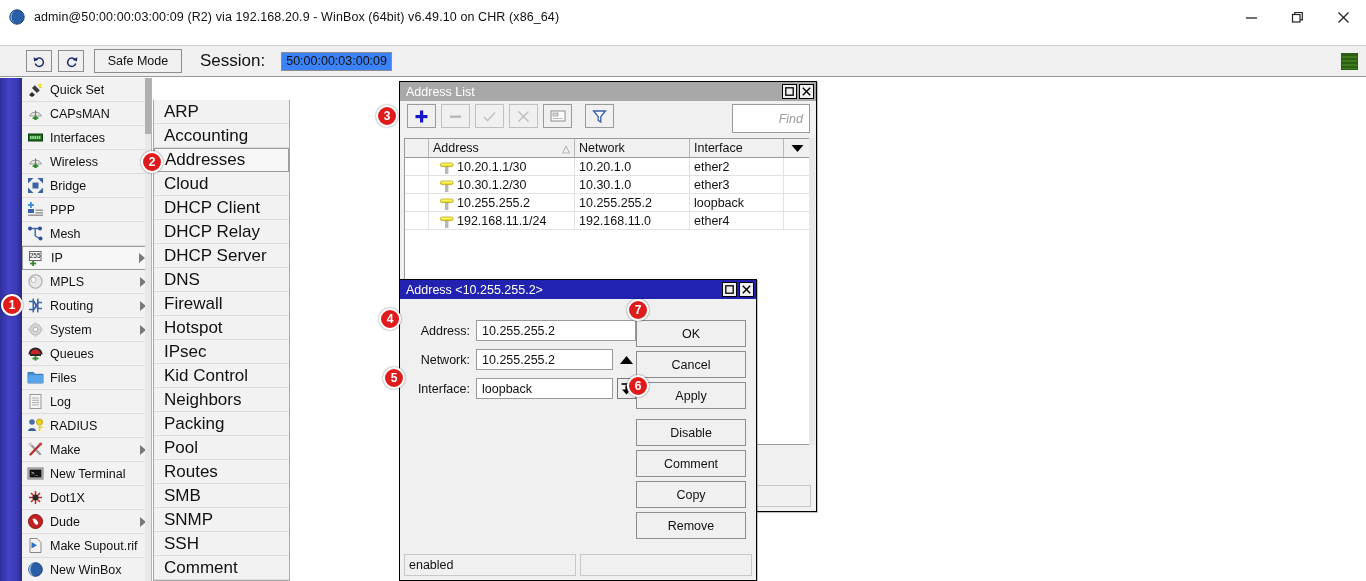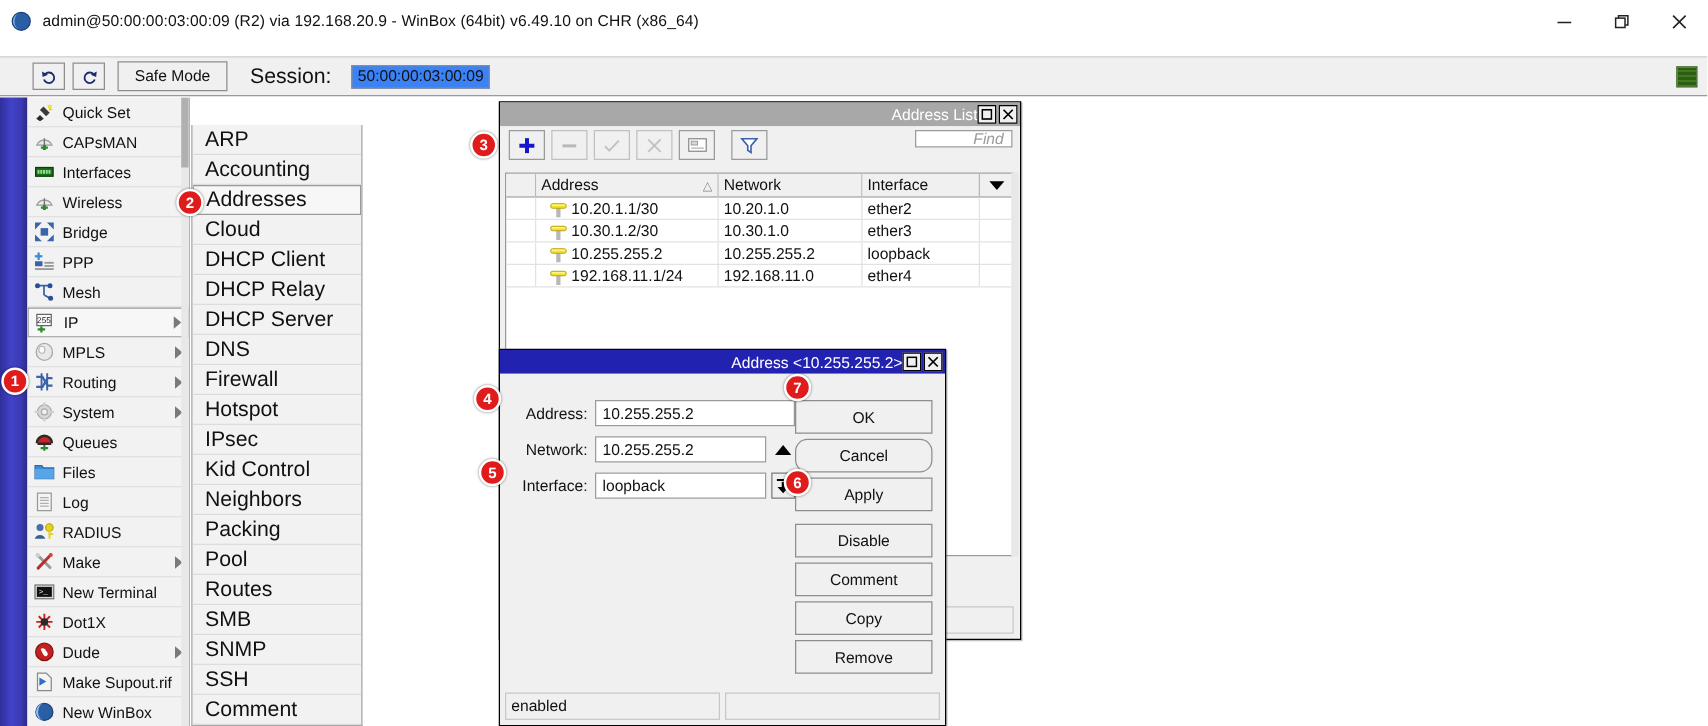--- a/index.html
+++ b/index.html
@@ -162,21 +162,20 @@
   .win {
     position: absolute;
     background: #f0f0f0;
     border: 1px solid #000;
     box-shadow: 1px 1px 0 rgba(0,0,0,0.25);
   }
   .win-title {
     height: 19px; display: flex; align-items: center;
     padding-left: 6px; font-size: 12.5px;
     color: #ffffff;
-    text-align: right;
   }
   .win-title.inactive { background: #a8a8a8; color: #ffffff; }
   .win-title.active { background: #2222b0; color: #ffffff; }
   .win-title-text { flex: 1 1 auto; white-space: nowrap; }
   .tbox {
     width: 15px; height: 15px; margin-right: 2px;
     background: #f0f0f0; border: 1px solid #000;
     display: flex; align-items: center; justify-content: center;
   }
 
@@ -188,21 +187,21 @@
     display: flex; align-items: center; padding-left: 7px;
   }
   .al-btn {
     width: 29px; height: 24px; margin-right: 5px;
     background: #f0f0f0; border: 1px solid #9a9a9a;
     display: flex; align-items: center; justify-content: center;
   }
   .al-btn.dis { border-color: #c0c0c0; }
   .al-find {
     position: absolute; right: 6px; top: 3px;
-    width: 78px; height: 14px;
+    width: 78px; height: 29px;
     background: #ffffff; border: 1px solid #9a9a9a;
     display: flex; align-items: center; justify-content: flex-end;
     padding-right: 6px;
     font-size: 12.5px; color: #9a9a9a; font-style: italic;
   }
   .al-grid {
     position: absolute; left: 4px; top: 56px; width: 407px; height: 307px;
     background: #ffffff; border: 1px solid #9a9a9a;
     overflow: hidden;
   }
@@ -868,21 +867,21 @@
             <rect x="5.4" y="3.5" width="2.2" height="5" fill="#000"></rect>
             <polygon points="6.5,12.5 11,7.5 2,7.5" fill="#000"></polygon>
           </svg>
         </div>
       </div>
 
       <div id="dialog-buttons">
           <div class="ad-btn" style="top: 21px;">
             <span>OK</span>
           </div>
-          <div class="ad-btn" style="top: 52px; border-radius: 10px;">
+          <div class="ad-btn" style="top: 52px;">
             <span>Cancel</span>
           </div>
           <div class="ad-btn" style="top: 83px;">
             <span>Apply</span>
           </div>
           <div class="ad-btn" style="top: 120px;">
             <span>Disable</span>
           </div>
           <div class="ad-btn" style="top: 151px;">
             <span>Comment</span>

